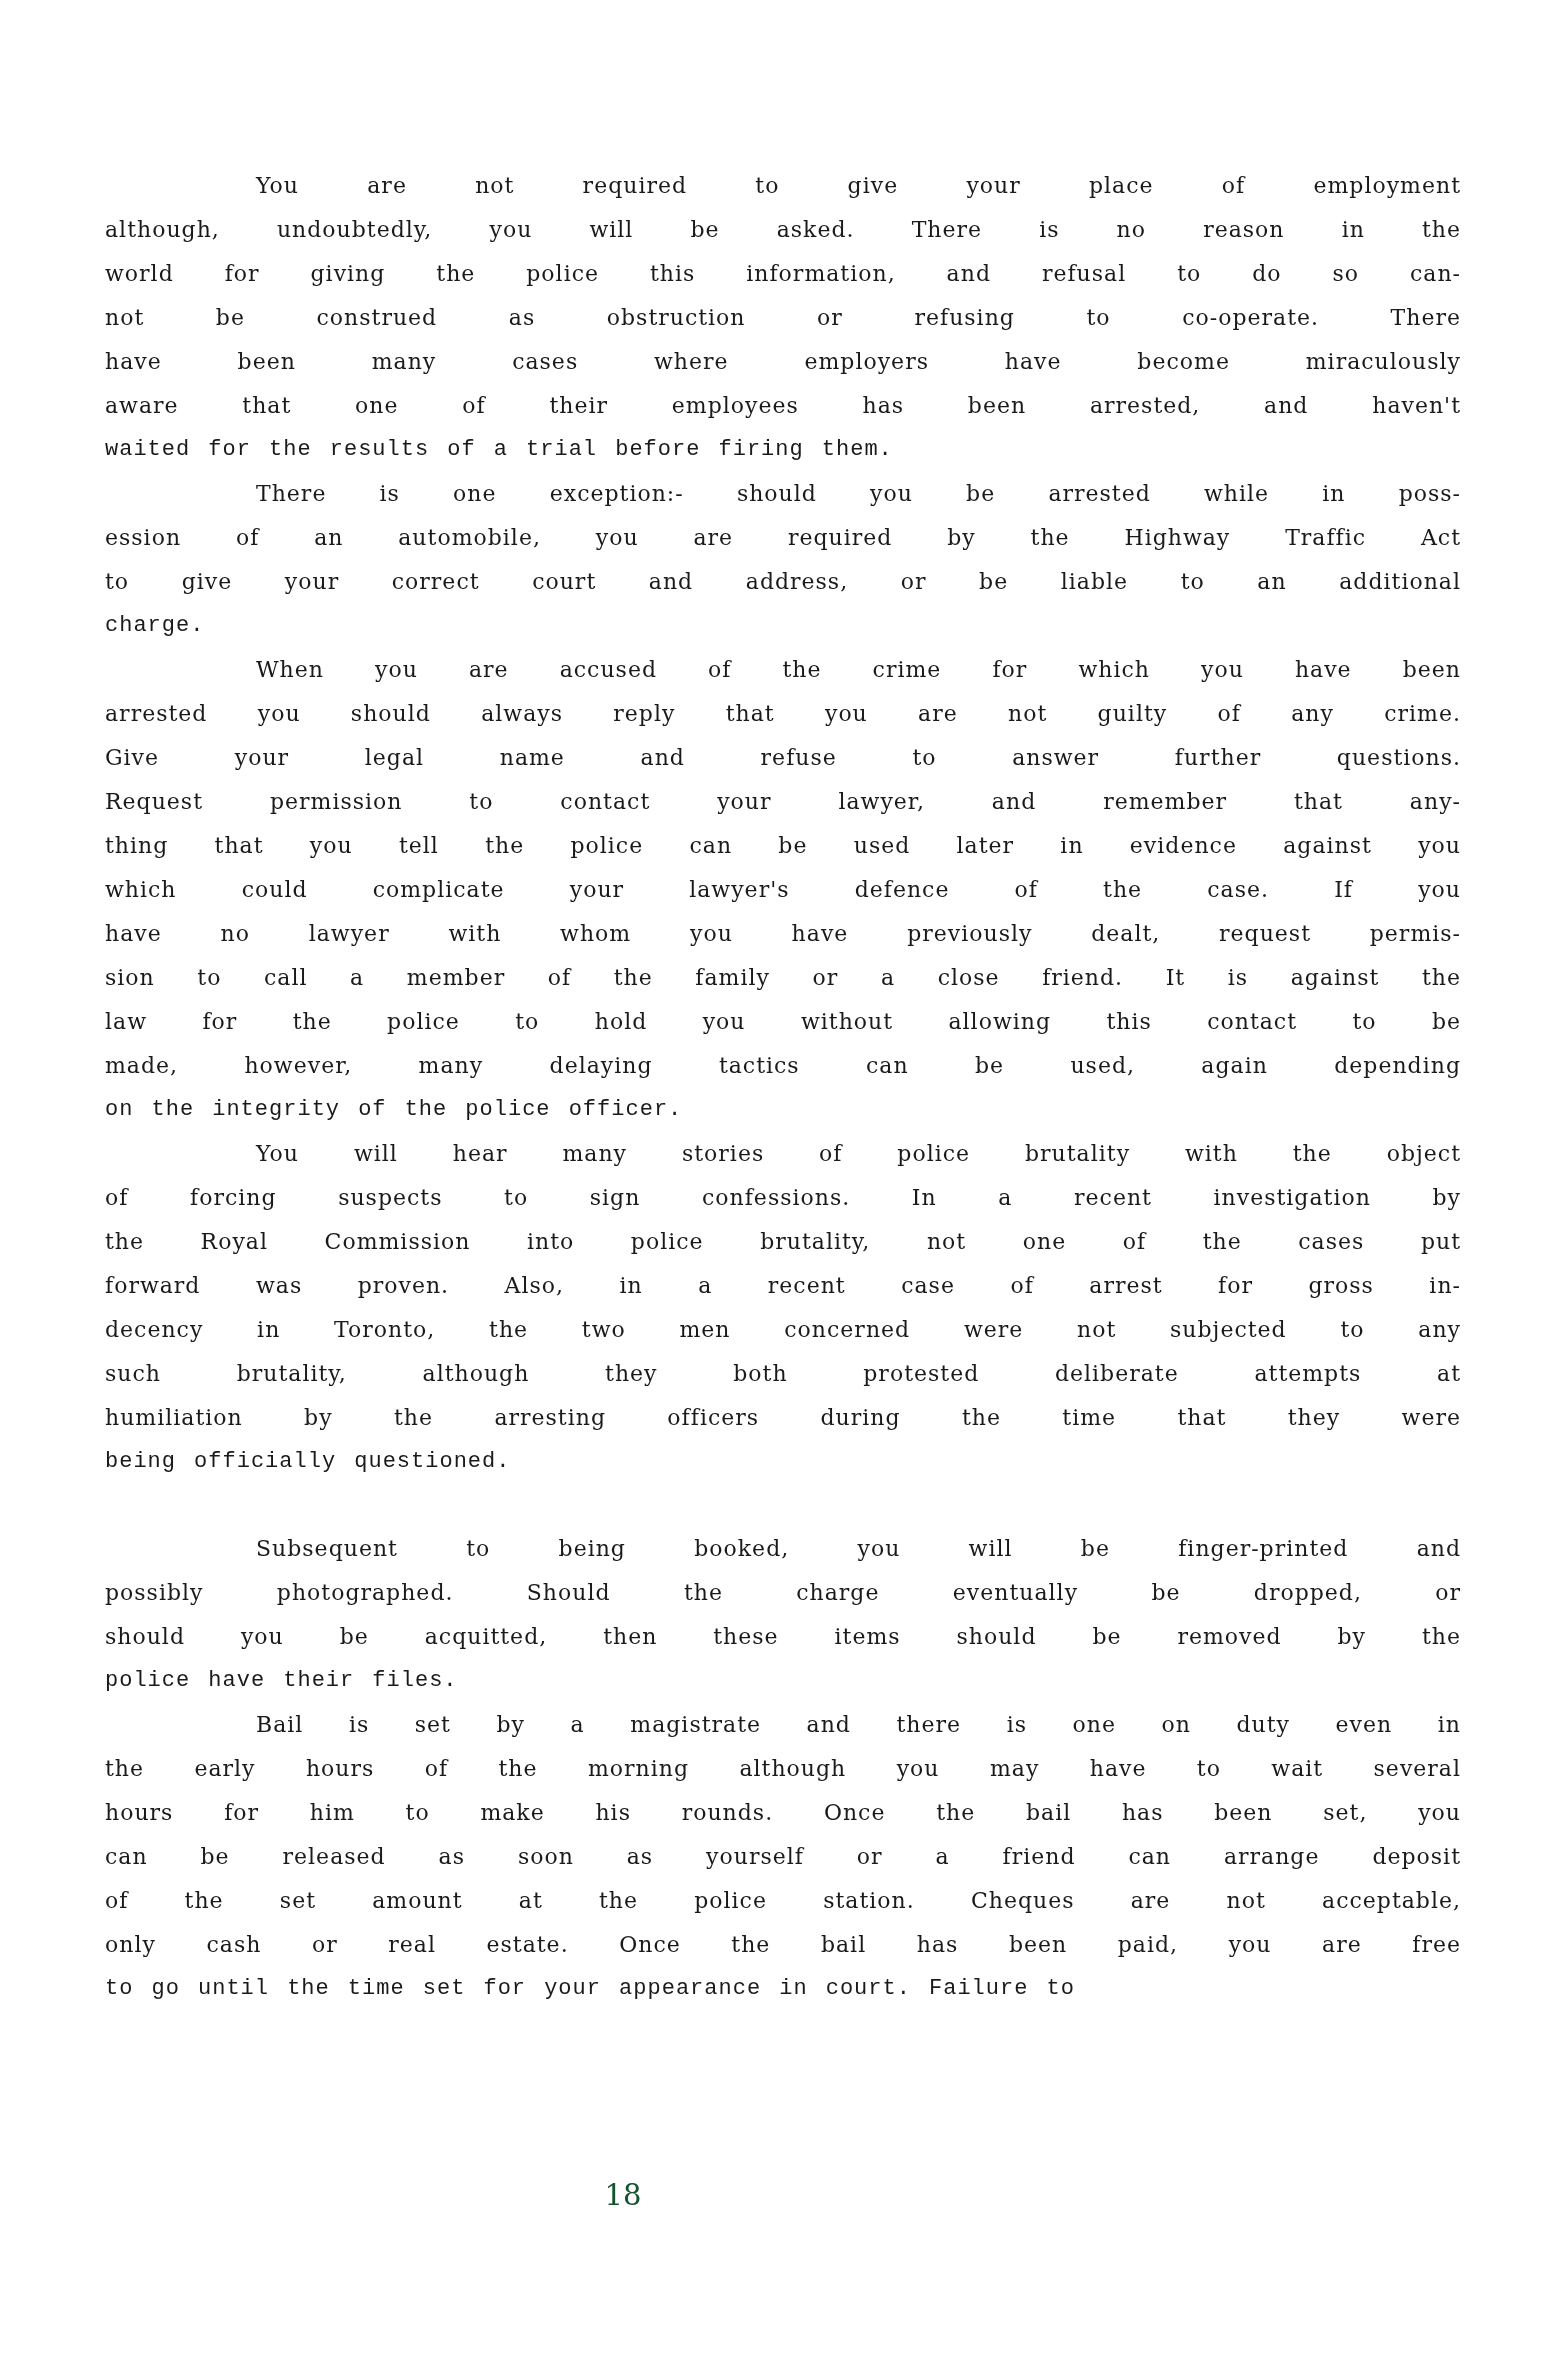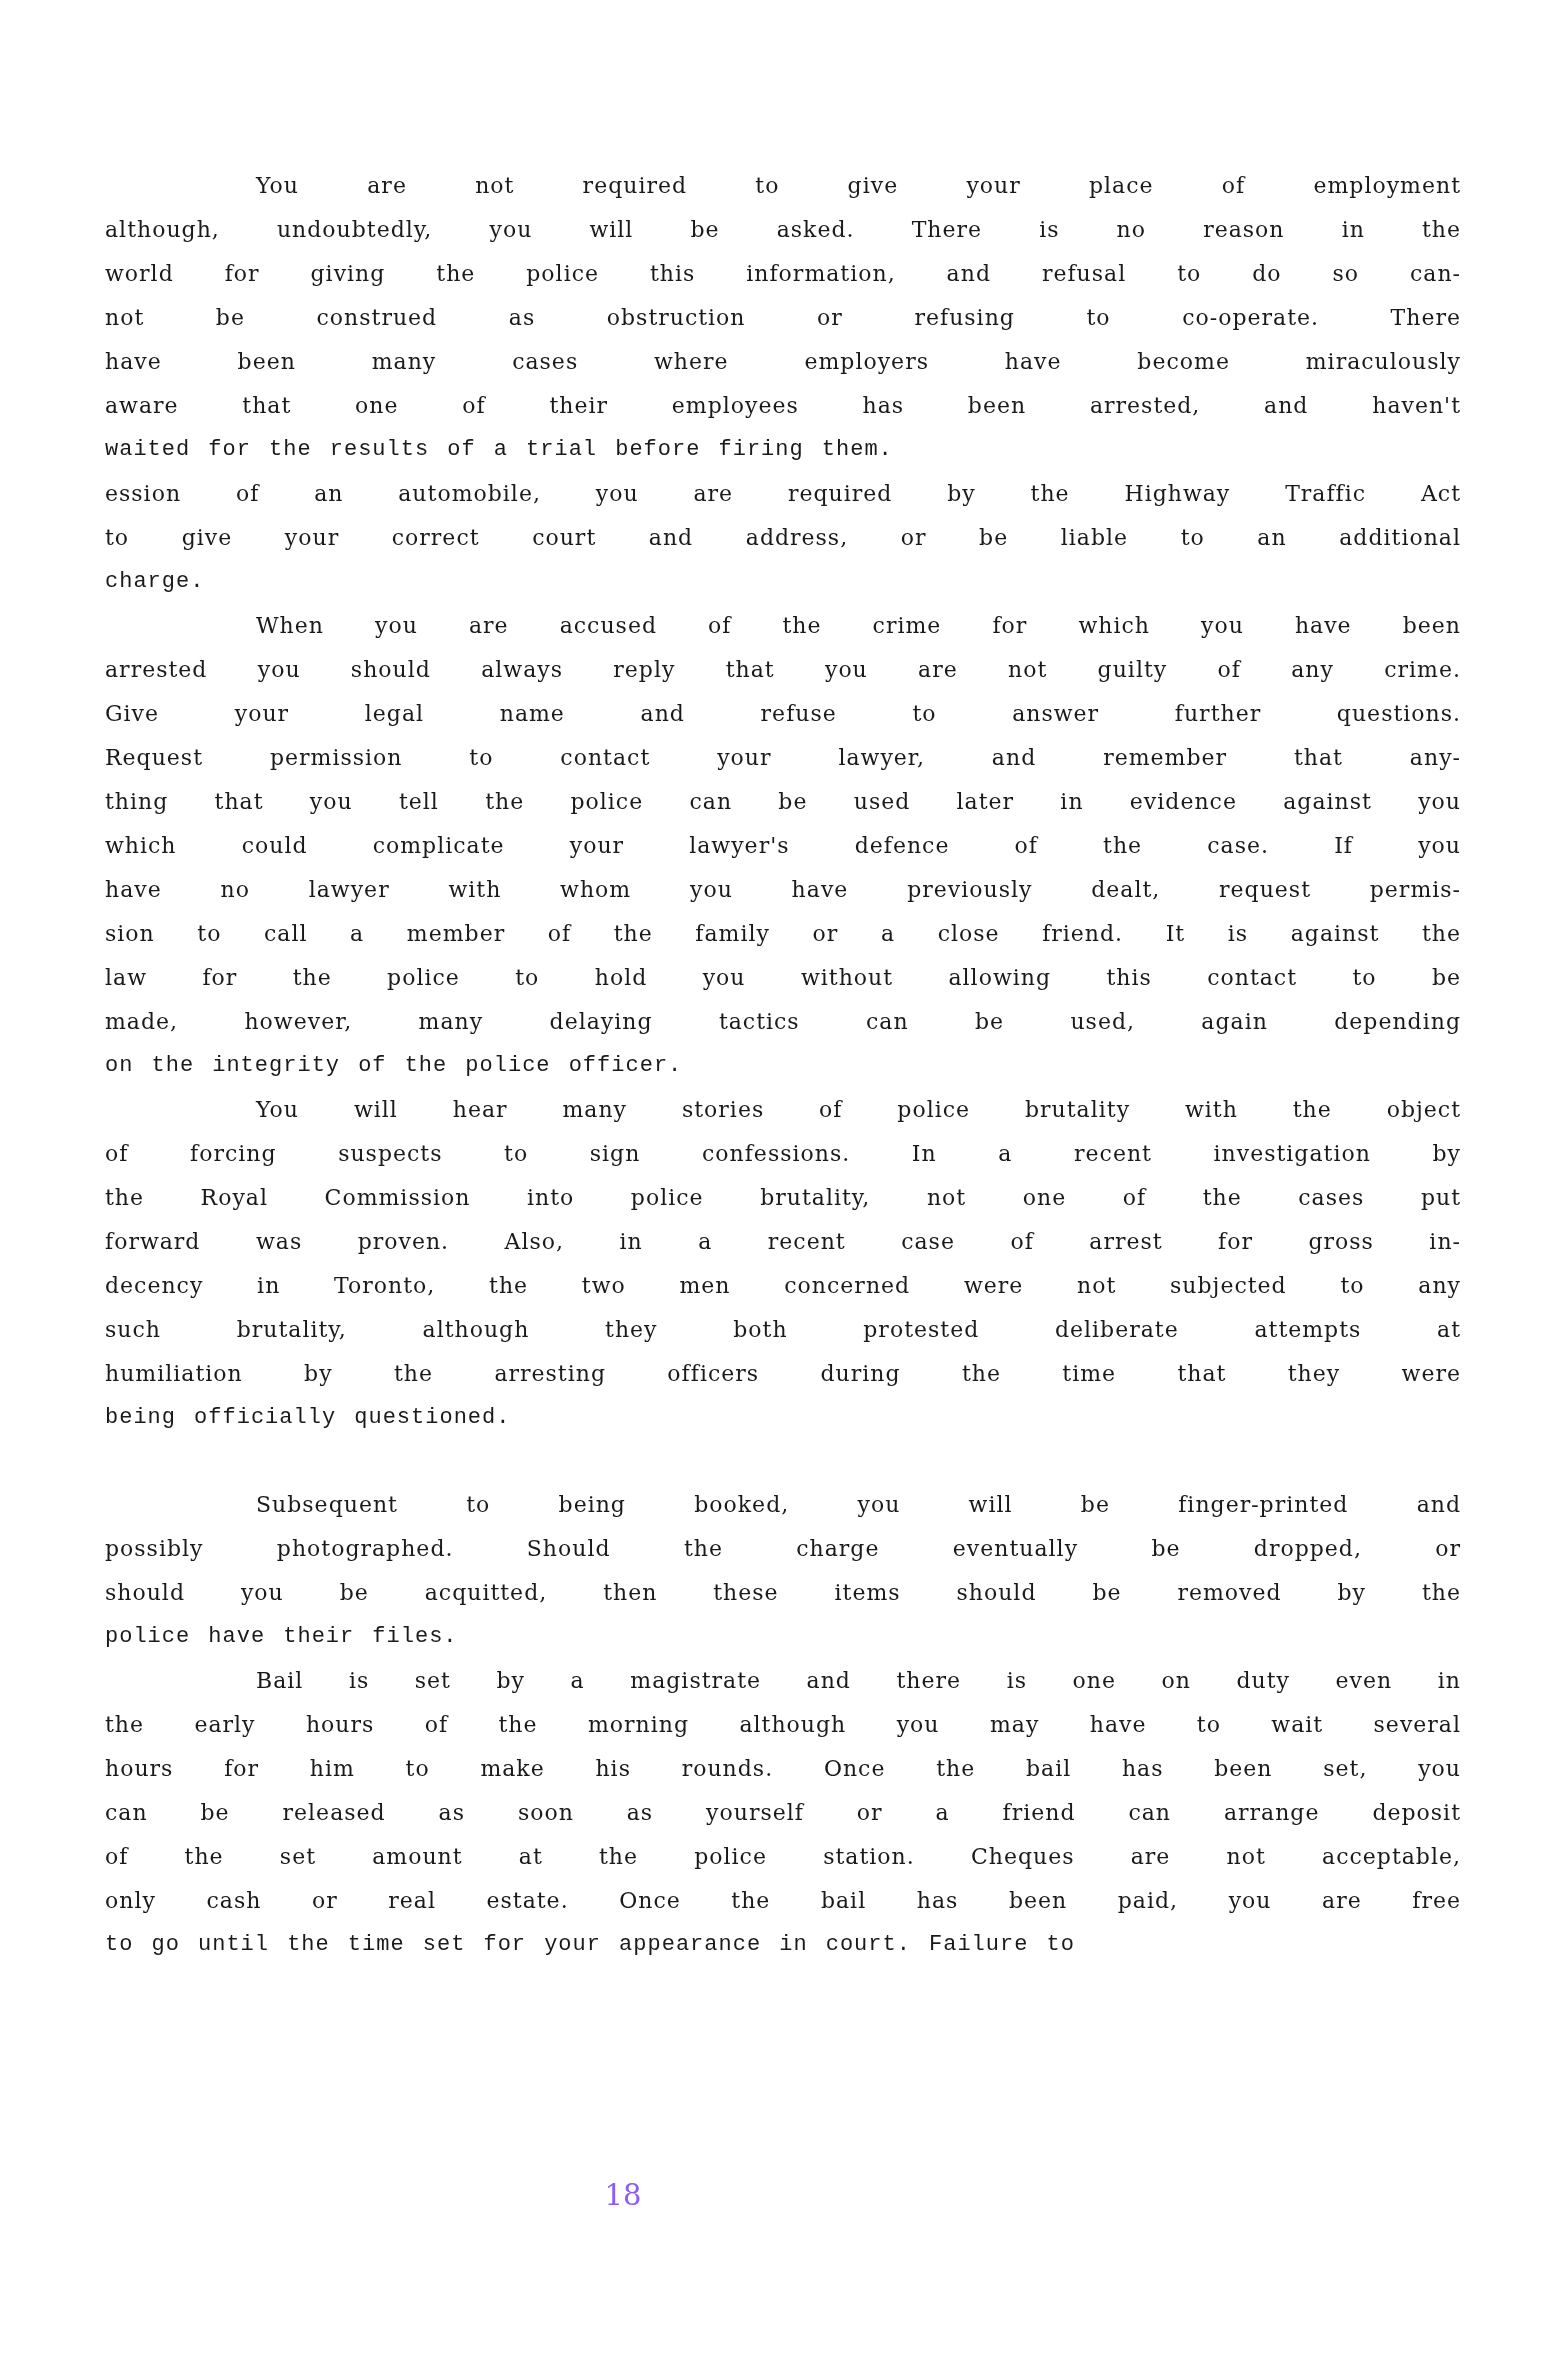--- a/index.html
+++ b/index.html
@@ -11,37 +11,38 @@
       letter-spacing: 1px; word-spacing: 3.9px;
     }
     .para { margin: 0; text-align: justify; text-align-last: left; }
     .para .line { display: block; text-align: justify; text-align-last: justify; white-space: nowrap; }
     .para .line.last { text-align-last: left; font-family: Liberation Mono, monospace; }
     .para .line.indent { padding-left: 151px; }
     .gap { height: 43px; }
     .page-number {
       position: absolute; left: 0; width: 1246px; top: 2178px;
       text-align: center; font-family: "DejaVu Serif", serif;
-      font-size: 29px; color: #8b5cf6;
+      font-size: 29px; color: #14532d;
     }
   </style>
 </head>
 <body>
 
 <div class="page" id="page">
     <p class="para">
       <span class="line indent">You are not required to give your place of employment</span>
       <span class="line">although, undoubtedly, you will be asked. There is no reason in the</span>
       <span class="line">world for giving the police this information, and refusal to do so can-</span>
       <span class="line">not be construed as obstruction or refusing to co-operate. There</span>
       <span class="line">have been many cases where employers have become miraculously</span>
       <span class="line">aware that one of their employees has been arrested, and haven't</span>
       <span class="line last">waited for the results of a trial before firing them.</span>
     </p>
     <p class="para">
+      <span class="line indent">There is one exception:- should you be arrested while in poss-</span>
       <span class="line">ession of an automobile, you are required by the Highway Traffic Act</span>
       <span class="line">to give your correct court and address, or be liable to an additional</span>
       <span class="line last">charge.</span>
     </p>
     <p class="para">
       <span class="line indent">When you are accused of the crime for which you have been</span>
       <span class="line">arrested you should always reply that you are not guilty of any crime.</span>
       <span class="line">Give your legal name and refuse to answer further questions.</span>
       <span class="line">Request permission to contact your lawyer, and remember that any-</span>
       <span class="line">thing that you tell the police can be used later in evidence against you</span>

